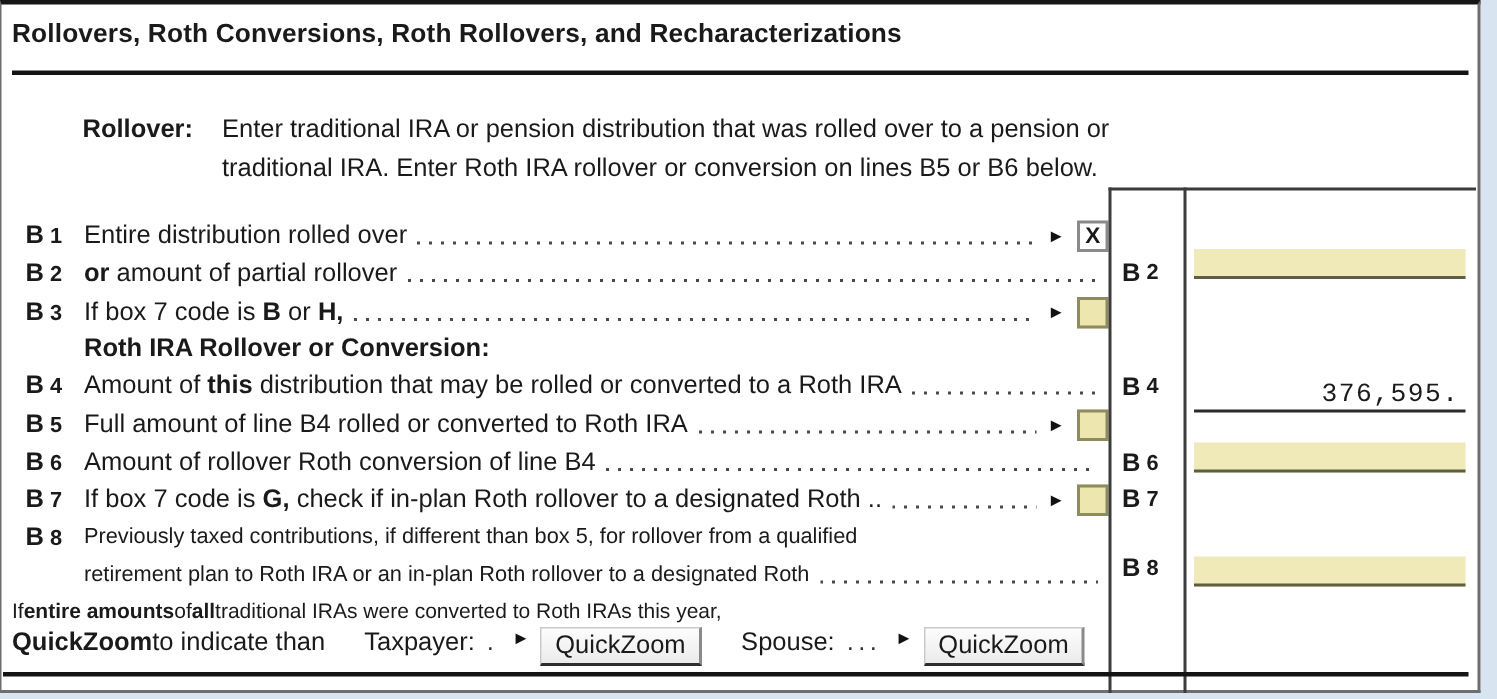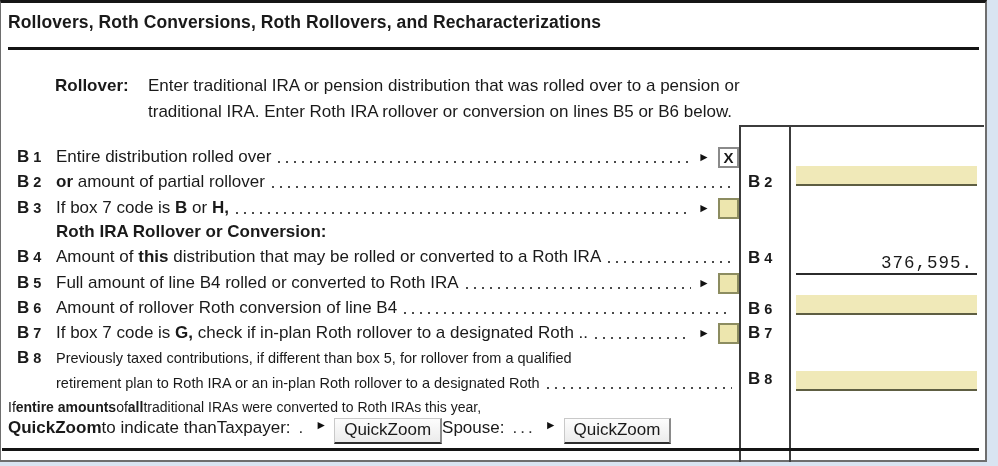--- a/index.html
+++ b/index.html
@@ -73,21 +73,21 @@
   .field { position:absolute; left:795px; width:181px; }
   .f-yellow { height:20px; background:#f0e9b8; border-bottom:2px solid #5e5e42; }
   .f-value {
     height:24px; border-bottom:2px solid #2b2b2b;
     font-family:"Liberation Mono", monospace; font-size:17.5px;
     text-align:right; padding-right:4px; line-height:24px; letter-spacing:1px;
   }
 
   .footer-line1 { position:absolute; left:7px; top:391px; height:26px; display:flex; align-items:center; font-size:14px; }
   .footer-line2 { position:absolute; left:7px; top:415px; height:28px; display:flex; align-items:flex-start; font-size:17px; }
-  .gap-lg { }
+  .gap-lg { margin-left:26px; }
   .dots { margin-left:8px; letter-spacing:3px; color:#333; }
   .footer-line2 .arr { margin-left:9px; margin-right:0; }
   .qz-btn {
     margin-left:7px;
     font-family:"Liberation Sans", sans-serif;
     font-size:17px; color:#1a1a1a;
     padding:0 9px 1px 9px; line-height:22px;
     background:linear-gradient(#fdfdfd,#ebebeb);
     border:1px solid #c9c9c9;
     border-right:2px solid #8a8a8a;

